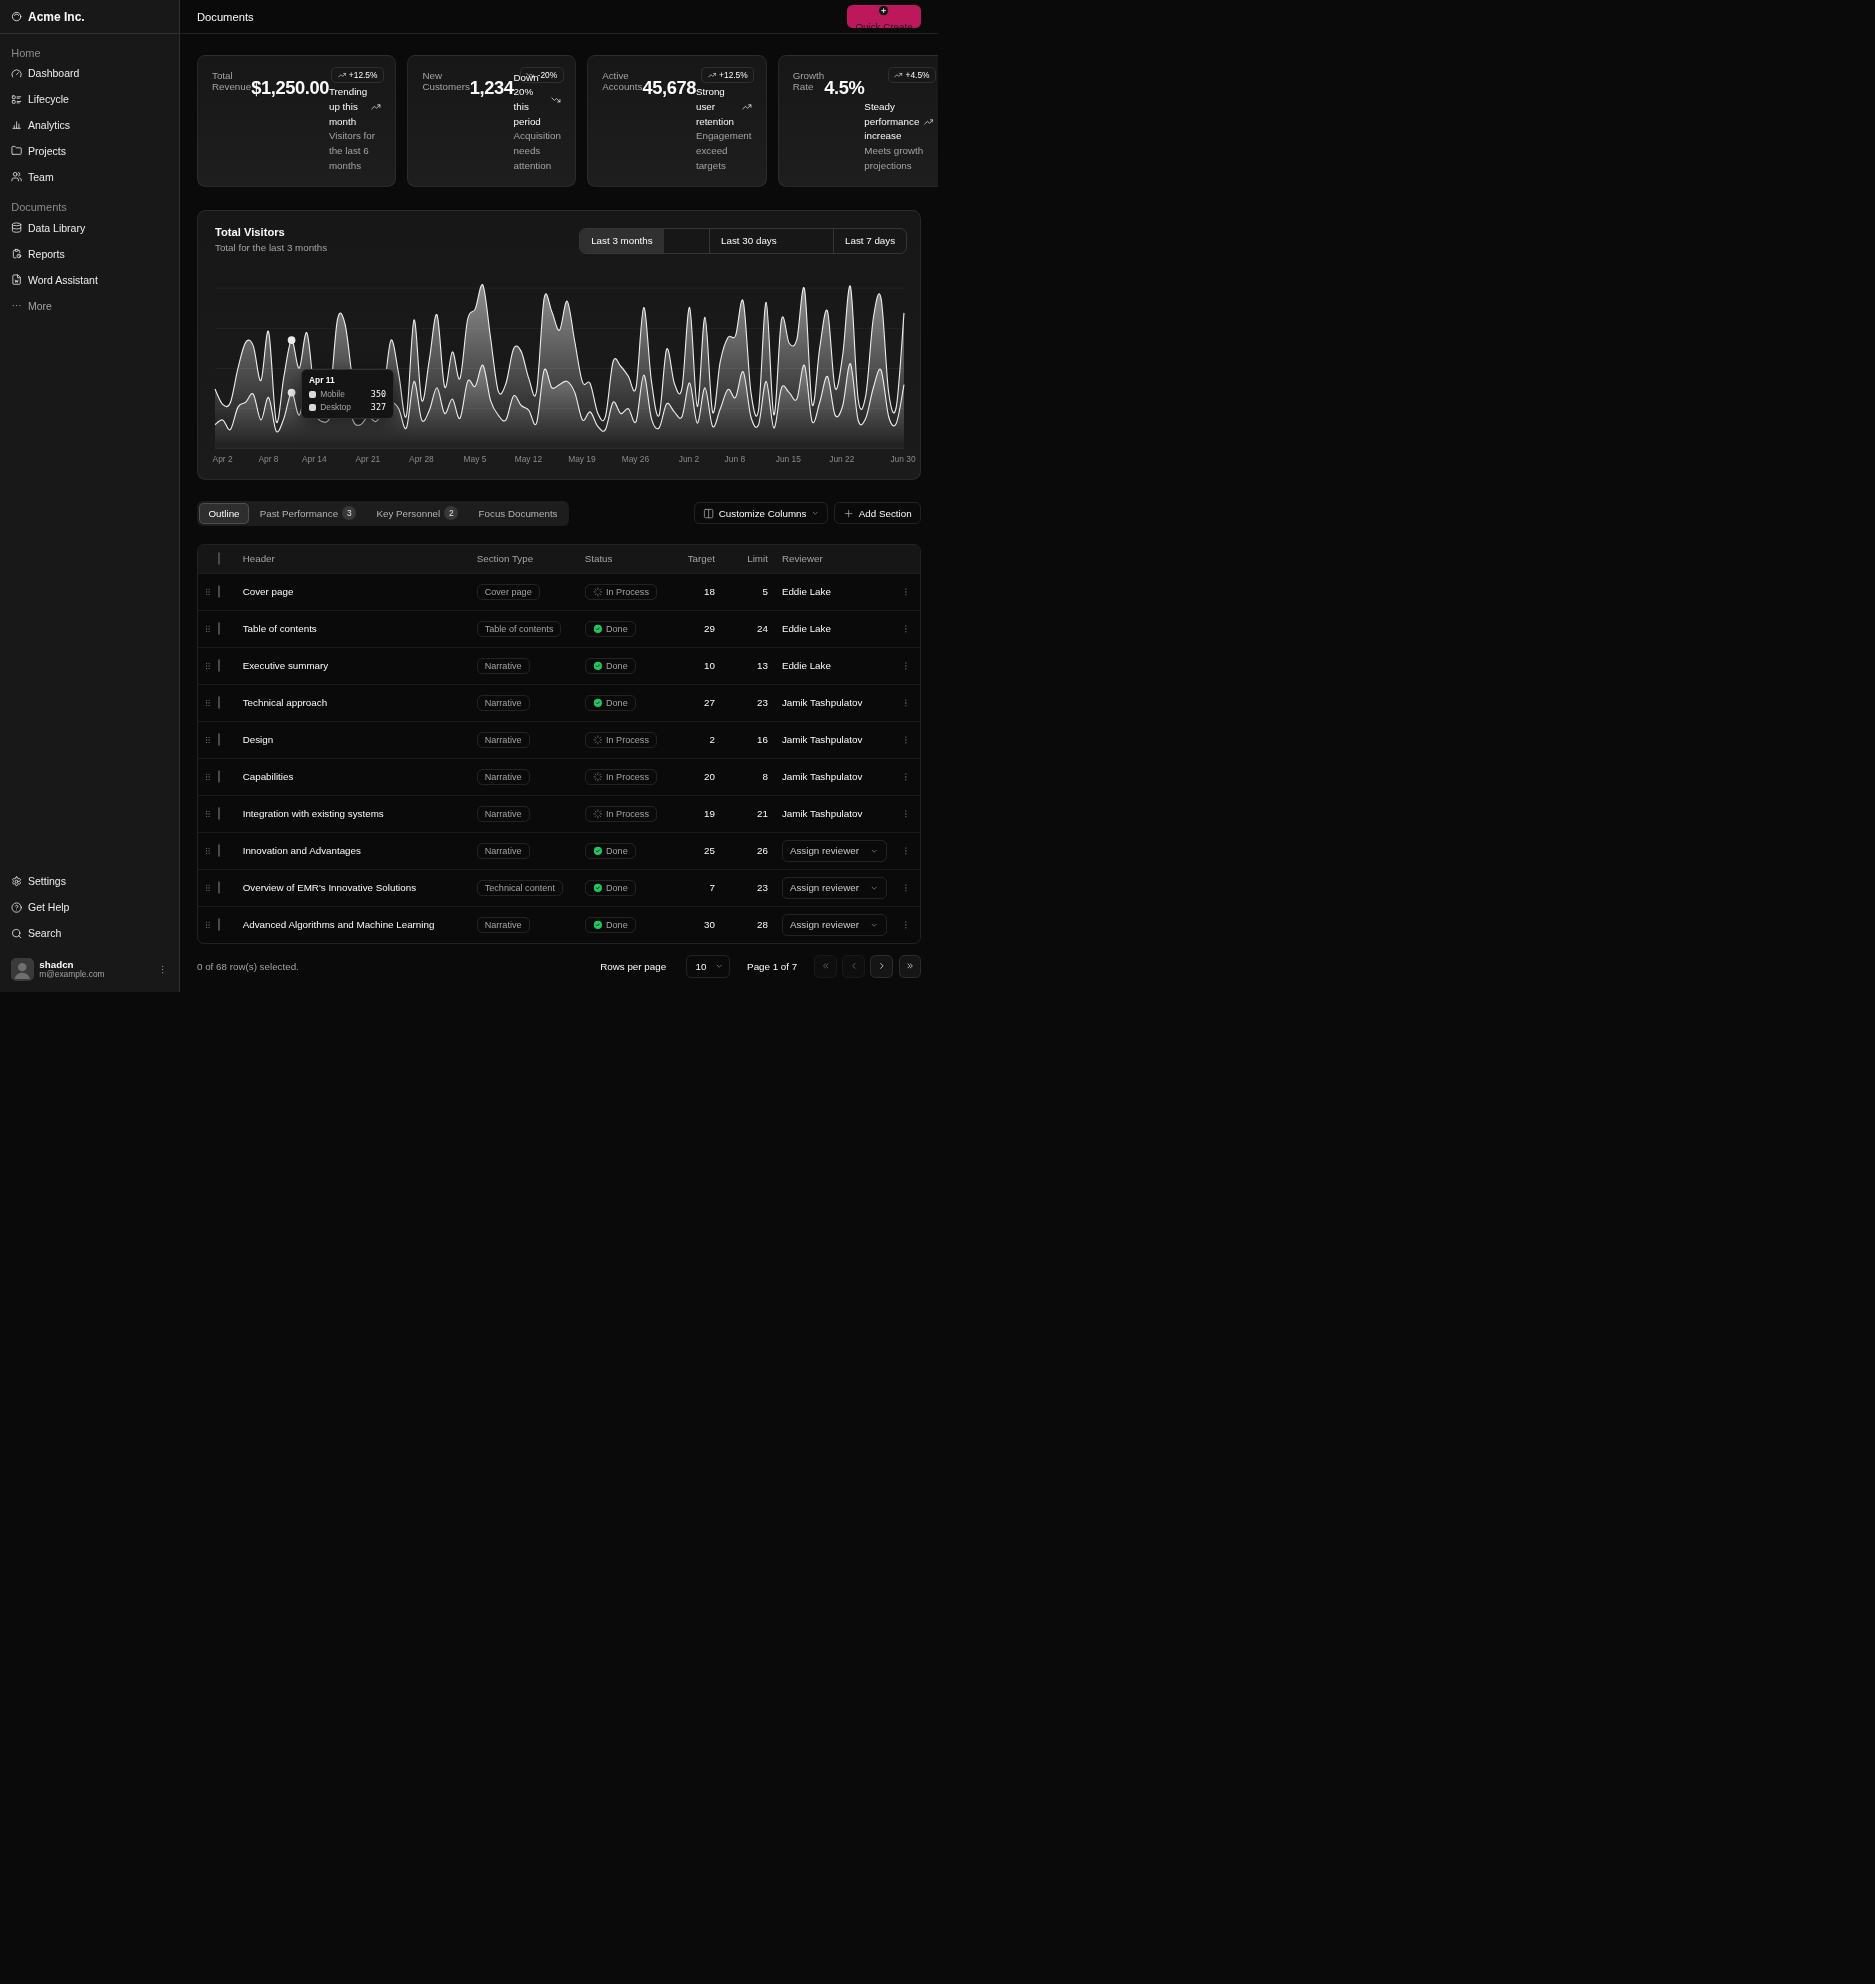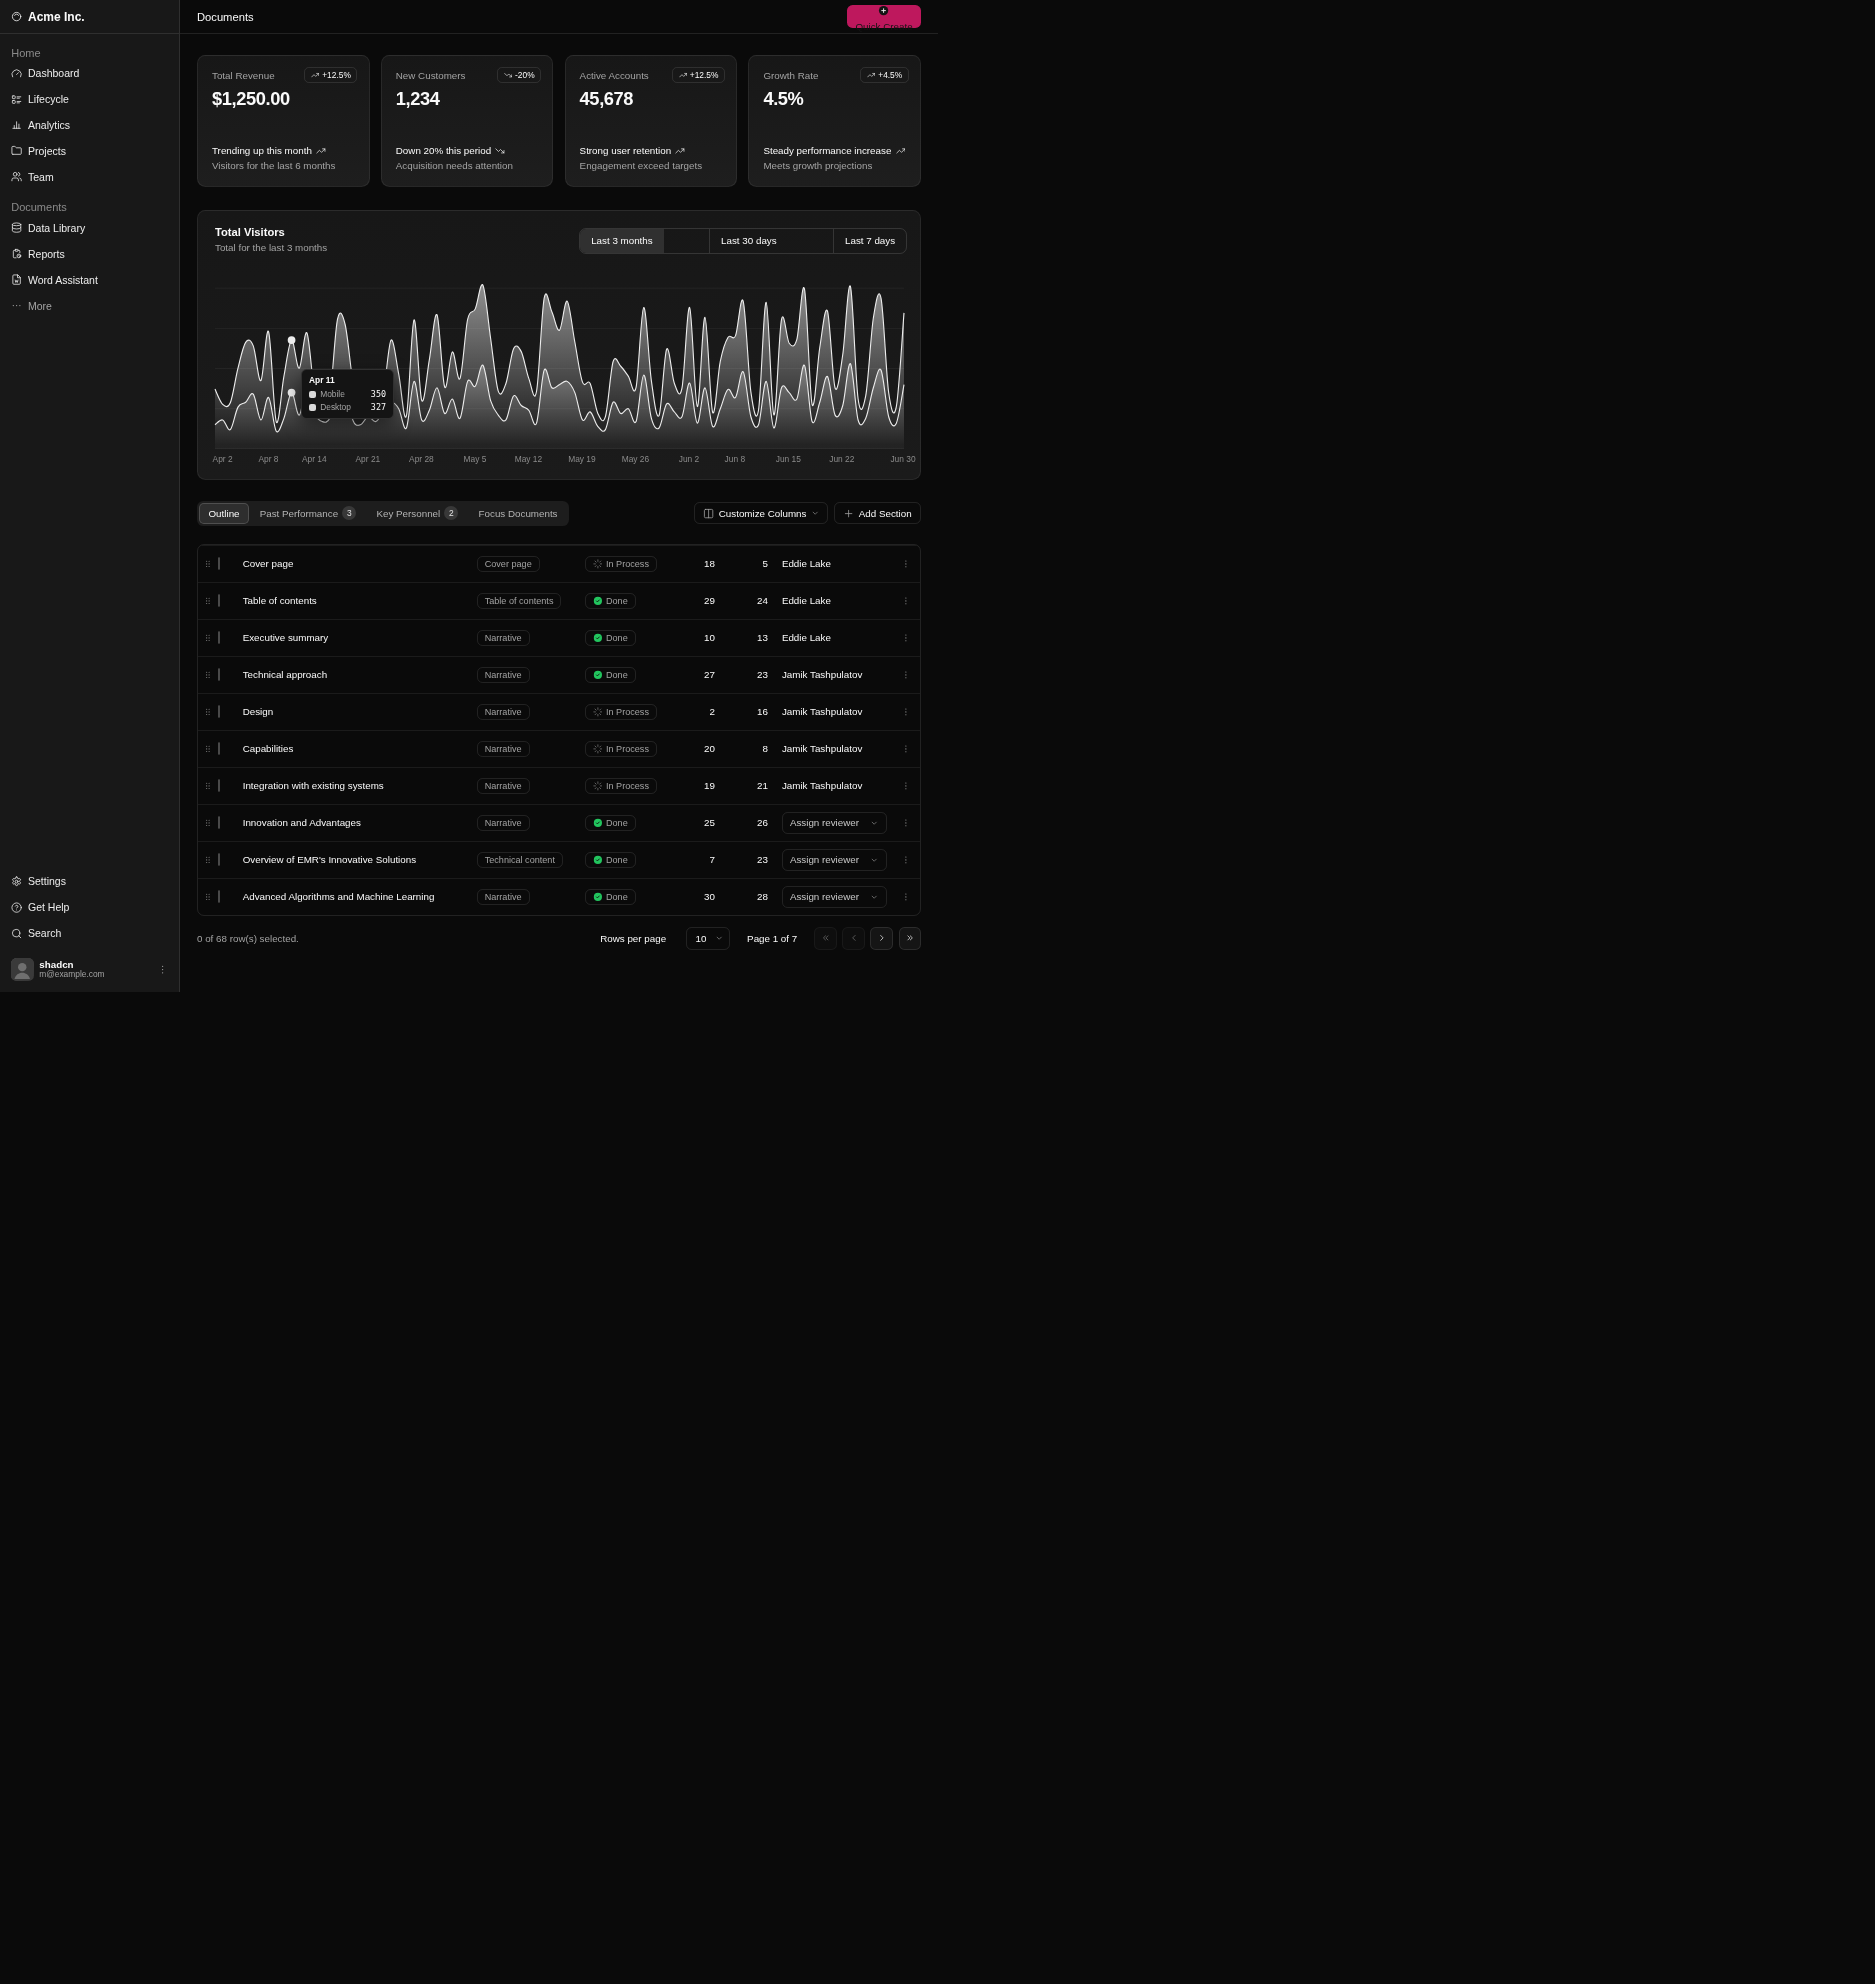--- a/index.html
+++ b/index.html
@@ -38,21 +38,21 @@
   .topbar{height:34px;border-bottom:0.7px solid var(--border);display:flex;align-items:center;padding:0 17px;flex:none;}
   .topbar-title{font-size:11.2px;font-weight:500;}
   .btn{display:inline-flex;align-items:center;gap:4.2px;height:22.5px;padding:0 8.4px;border-radius:5.6px;border:0.7px solid var(--border);background:transparent;color:var(--fg);font-size:9.8px;font-family:inherit;cursor:pointer;white-space:nowrap;}
   .btn .icon{color:var(--muted);}
   .btn-primary{background:#be185d;color:#141414;border:none;font-weight:500;margin-left:auto;flex-direction:column;}
   .btn-primary .icon{color:#141414;}
   .content{flex:1;padding:21px 17px 0;overflow:hidden;}
 
   
   .cards{display:flex;gap:11.2px;}
-  .card{flex:1;height:132px;background:linear-gradient(to top,#1e1e1e,var(--card));border:0.7px solid var(--border-soft);border-radius:8.4px;padding:14px 14px 12.7px;display:flex;flex-direction:column;position:relative;}
+  .card{flex:1;height:132px;background:linear-gradient(to top,#1e1e1e,var(--card));border:0.7px solid var(--border-soft);border-radius:8.4px;padding:14px 14px 12.7px;display:flex;flex-direction:row;position:relative;}
   .card-title{font-size:9.8px;color:var(--muted);}
   .card-badge{position:absolute;top:11.2px;right:11.2px;display:inline-flex;align-items:center;gap:2.8px;border:0.7px solid var(--border);border-radius:4.9px;padding:2.1px 5.6px;font-size:8.4px;color:var(--fg);}
   .card-value{font-size:18.3px;font-weight:600;letter-spacing:-0.4px;margin-top:7px;font-variant-numeric:tabular-nums;}
   .card-foot{margin-top:auto;line-height:1.5;}
   .card-foot-title{font-size:9.8px;font-weight:500;display:flex;align-items:center;gap:4.2px;}
   .card-foot-desc{font-size:9.8px;color:var(--muted);}
 
   
   .chart-card{margin-top:22.5px;height:270px;background:linear-gradient(to top,#1b1b1b,var(--card));border:0.7px solid var(--border-soft);border-radius:8.4px;padding:15.5px 17px;position:relative;}
   .chart-title{font-size:11.2px;font-weight:600;}
@@ -479,20 +479,31 @@
             <svg viewBox="0 0 24 24">
                 <path d="M12 5v14M5 12h14"></path>
               </svg>
           </span>
           <span>Add Section</span>
         </button>
       </div>
     </div>
 
     <div class="table">
+      <div class="trow thead">
+        <div></div>
+        <div><span class="checkbox"></span></div>
+        <div>Header</div>
+        <div>Section Type</div>
+        <div>Status</div>
+        <div class="cell-right">Target</div>
+        <div class="cell-right">Limit</div>
+        <div class="cell-reviewer">Reviewer</div>
+        <div></div>
+      </div>
       <div class="tbody" id="tbody">
           <div class="trow">
     <div class="grip">
               <span class="icon sm">
                 <svg viewBox="0 0 24 24">
                   <g fill="currentColor" stroke="none">
                     <circle cx="9" cy="5.5" r="1.3"></circle>
                     <circle cx="15" cy="5.5" r="1.3"></circle>
                     <circle cx="9" cy="12" r="1.3"></circle>
                     <circle cx="15" cy="12" r="1.3"></circle>

